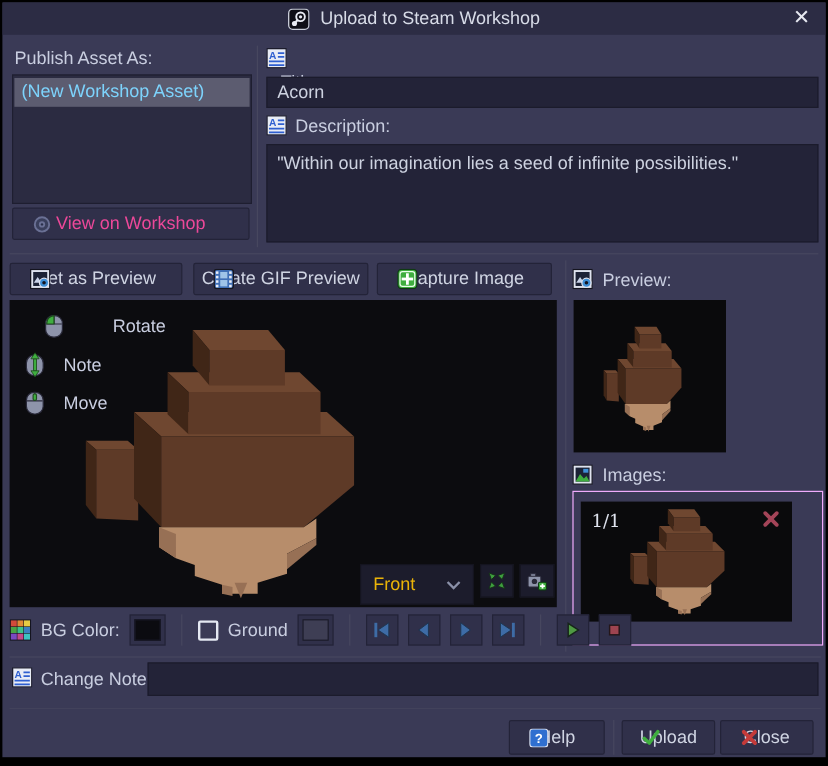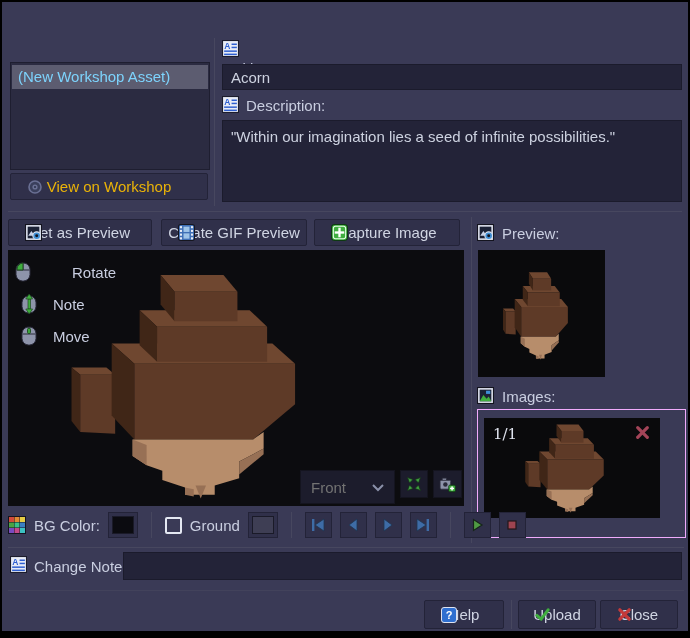--- a/index.html
+++ b/index.html
@@ -9,29 +9,29 @@
   .abs{position:absolute;}
   .titlebar{left:0;top:0;width:686px;height:27px;background:#2c2c44;display:flex;align-items:center;justify-content:center;gap:9px;color:#d8dce8;font-size:15px;}
   .close-x{position:absolute;right:10px;top:3px;width:20px;height:20px;color:#e8eaf2;font-size:17px;line-height:20px;text-align:center;cursor:default;}
   .label{color:#c9cee0;font-size:15px;white-space:nowrap;}
   .listbox{background:#2b2b41;border:1px solid #1e1e30;}
   .list-item-selected{position:absolute;left:1px;right:1px;top:2px;height:24px;background:#5c5c70;color:#7dd3fc;font-size:15px;line-height:24px;padding-left:6px;}
   .btn{background:#30304a;border:1px solid #232338;border-radius:2px;display:flex;align-items:center;color:#d0d5e3;font-size:15px;box-sizing:border-box;}
   .btn .ic{margin:0 10px 0 8px;display:flex;}
   .btn.center{justify-content:center;gap:0;}
   .btn.center .ic{position:absolute;left:8px;}
-  .btn-disabled{color:#eab308;}
+  .btn-disabled{color:#ec4899;}
   .field{background:#232338;border:1px solid #1b1b2c;color:#cdd2e0;font-size:15px;padding:0 8px;box-sizing:border-box;font-family:"Liberation Sans",sans-serif;outline:none;}
   textarea.field{resize:none;padding-top:6px;line-height:19px;}
   .sep-h{background:#47475f;height:1px;}
   .sep-v{background:#47475f;width:1px;}
   .viewport{background:#0c0c0f;}
   .hint-row{display:flex;align-items:center;gap:13px;color:#c9cee0;font-size:15px;}
   .vp-btn{background:#1c1c2c;border:1px solid #14141f;display:flex;align-items:center;justify-content:center;box-sizing:border-box;}
-  .dropdown{background:#1c1c2c;border:1px solid #14141f;display:flex;align-items:center;justify-content:space-between;padding:16px 10px;color:#737373;font-size:15px;box-sizing:border-box;}
+  .dropdown{background:#1c1c2c;border:1px solid #14141f;display:flex;align-items:center;justify-content:space-between;padding:16px 10px;color:#eab308;font-size:15px;box-sizing:border-box;}
   .controls{left:6px;top:509px;height:28px;display:flex;align-items:center;gap:8px;}
   .swatch-btn{width:30px;height:26px;background:#30304a;border:1px solid #232338;display:flex;align-items:center;justify-content:center;box-sizing:border-box;}
   .swatch-inner{width:20px;height:16px;border:1px solid #1a1a28;}
   .checkbox{width:13px;height:13px;border:2px solid #e4e8f2;border-radius:2px;background:transparent;box-sizing:content-box;}
   .ctl-sep{width:1px;height:26px;background:#47475f;margin:0 5px;}
   .nav-btn{width:27px;height:26px;background:#30304a;border:1px solid #232338;display:flex;align-items:center;justify-content:center;box-sizing:border-box;}
   .img-black{background:#0a0a0c;}
   .images-frame{border:1px solid #f0abfc;}
   .counter{color:#dfe3ee;font-size:15px;font-family:"DejaVu Serif",serif;}
   .footer-btn{height:29px;}
@@ -58,21 +58,35 @@
       <polygon points="74,190 90,196 90,218 74,208" style="fill:var(--body-mid)"></polygon>
       <polygon points="196,214 224,200 224,206 196,228" style="fill:var(--body-mid)"></polygon>
       <polygon points="146,240 158,240 152,254" style="fill:var(--body-mid)"></polygon>
       <polygon points="134,242 144,244 144,252 134,250" style="fill:var(--body-mid)"></polygon>
     </g>
   </defs>
 </svg>
 
 <div class="frame">
 
-
+  <div class="abs titlebar">
+    <span style="display:flex">
+      <svg width="18" height="18" viewBox="0 0 16 16">
+          <rect x="0.5" y="0.5" width="15" height="15" rx="3" fill="#0e0e16" stroke="#c8ccd8"></rect>
+          <circle cx="9.3" cy="6.2" r="3.2" fill="none" stroke="#e8eaf2" stroke-width="1.4"></circle>
+          <circle cx="9.3" cy="6.2" r="1.2" fill="#e8eaf2"></circle>
+          <circle cx="4.8" cy="11.2" r="1.9" fill="#e8eaf2"></circle>
+          <line x1="5.6" y1="10.2" x2="7.4" y2="8.2" stroke="#e8eaf2" stroke-width="1.6"></line>
+        </svg>
+    </span>
+    <span>Upload to Steam Workshop</span>
+    <span class="close-x">✕</span>
+  </div>
+
+  <div class="abs label" style="left:10px;top:38px;">Publish Asset As:</div>
   <div class="abs listbox" style="left:8px;top:60px;width:198px;height:106px;">
     <div class="list-item-selected">(New Workshop Asset)</div>
   </div>
   <div class="abs btn btn-disabled center" style="left:8px;top:171px;width:198px;height:27px;">
     <span class="ic">
       <svg width="16" height="16" viewBox="0 0 16 16">
           <circle cx="8" cy="8" r="6" fill="#3a3f5c" stroke="#6a7094" stroke-width="1.6"></circle>
           <circle cx="8" cy="8" r="2.6" fill="#6a7094"></circle>
           <circle cx="8" cy="8" r="1" fill="#2a2f4a"></circle>
         </svg>
@@ -146,21 +160,21 @@
           <rect x="0.5" y="0.5" width="15" height="15" rx="3" fill="#3fae3f" stroke="#0e3a12"></rect>
           <rect x="2.2" y="2.2" width="11.6" height="11.6" rx="2" fill="none" stroke="#eaffea"></rect>
           <rect x="6.9" y="3.5" width="2.2" height="9" fill="#fff"></rect>
           <rect x="3.5" y="6.9" width="9" height="2.2" fill="#fff"></rect>
         </svg>
     </span>
     <span>Capture Image</span>
   </div>
 
   <div class="abs viewport" style="left:6px;top:248px;width:456px;height:256px;">
-    <div class="abs hint-row" style="left:4px;top:11px;gap:38px;">
+    <div class="abs hint-row" style="left:26px;top:11px;gap:38px;">
       <span style="display:flex">
         <svg width="22" height="22" viewBox="0 0 22 22">
             <rect x="4" y="2" width="14" height="18" rx="6.5" fill="#8e94aa" stroke="#2a2a3a"></rect>
             <path d="M4.5 9 h13" stroke="#2a2a3a"></path>
             <path d="M11 2 v7" stroke="#2a2a3a"></path>
             <path d="M5 8 a6.5 6 0 0 1 6-6 v7 h-6 z" fill="#3fae3f" stroke="#1e4a1e"></path>
           </svg>
       </span>
       <span>Rotate</span>
     </div>

